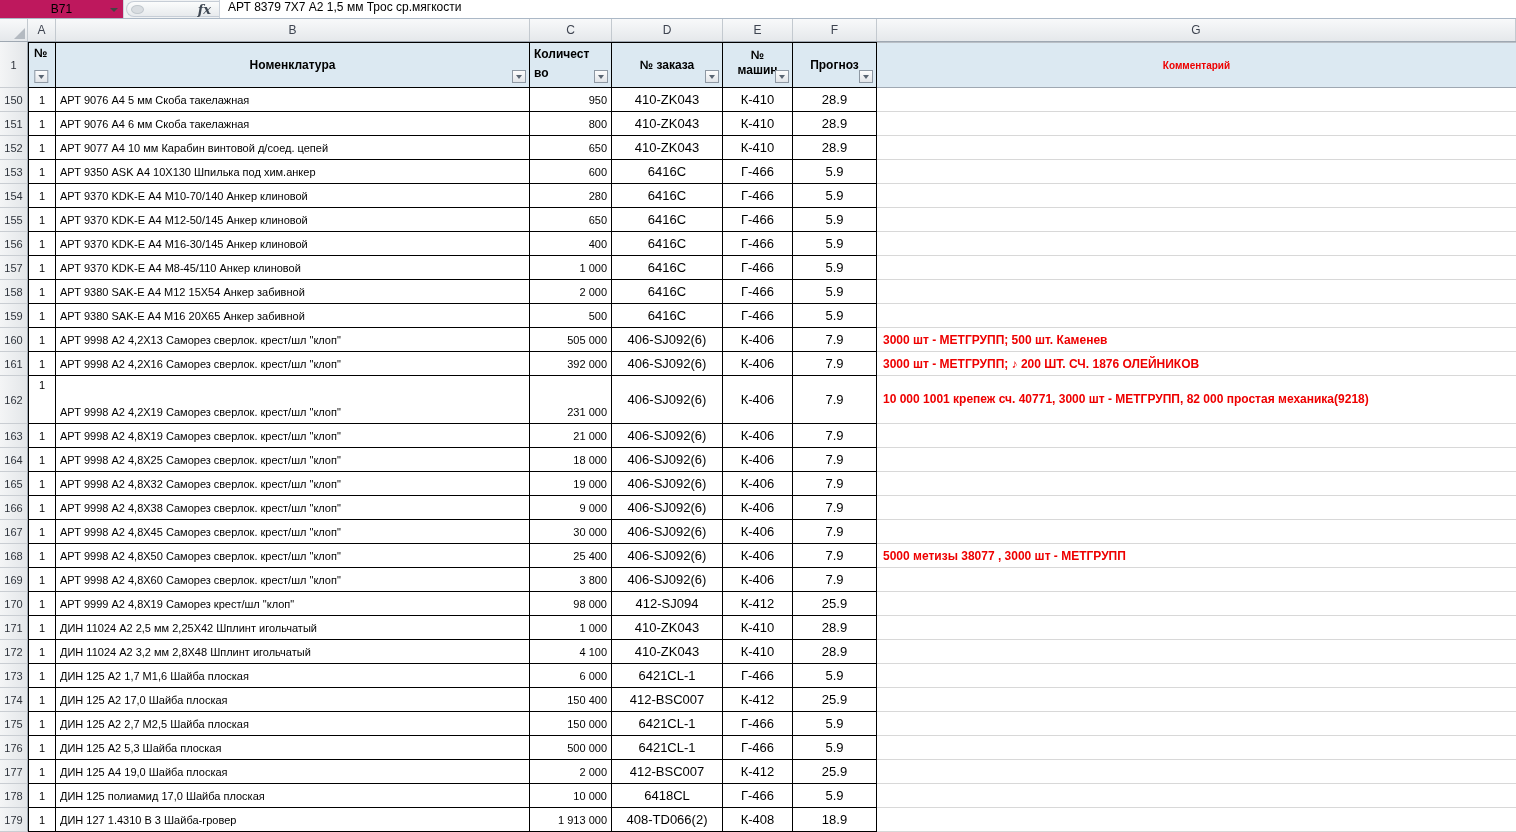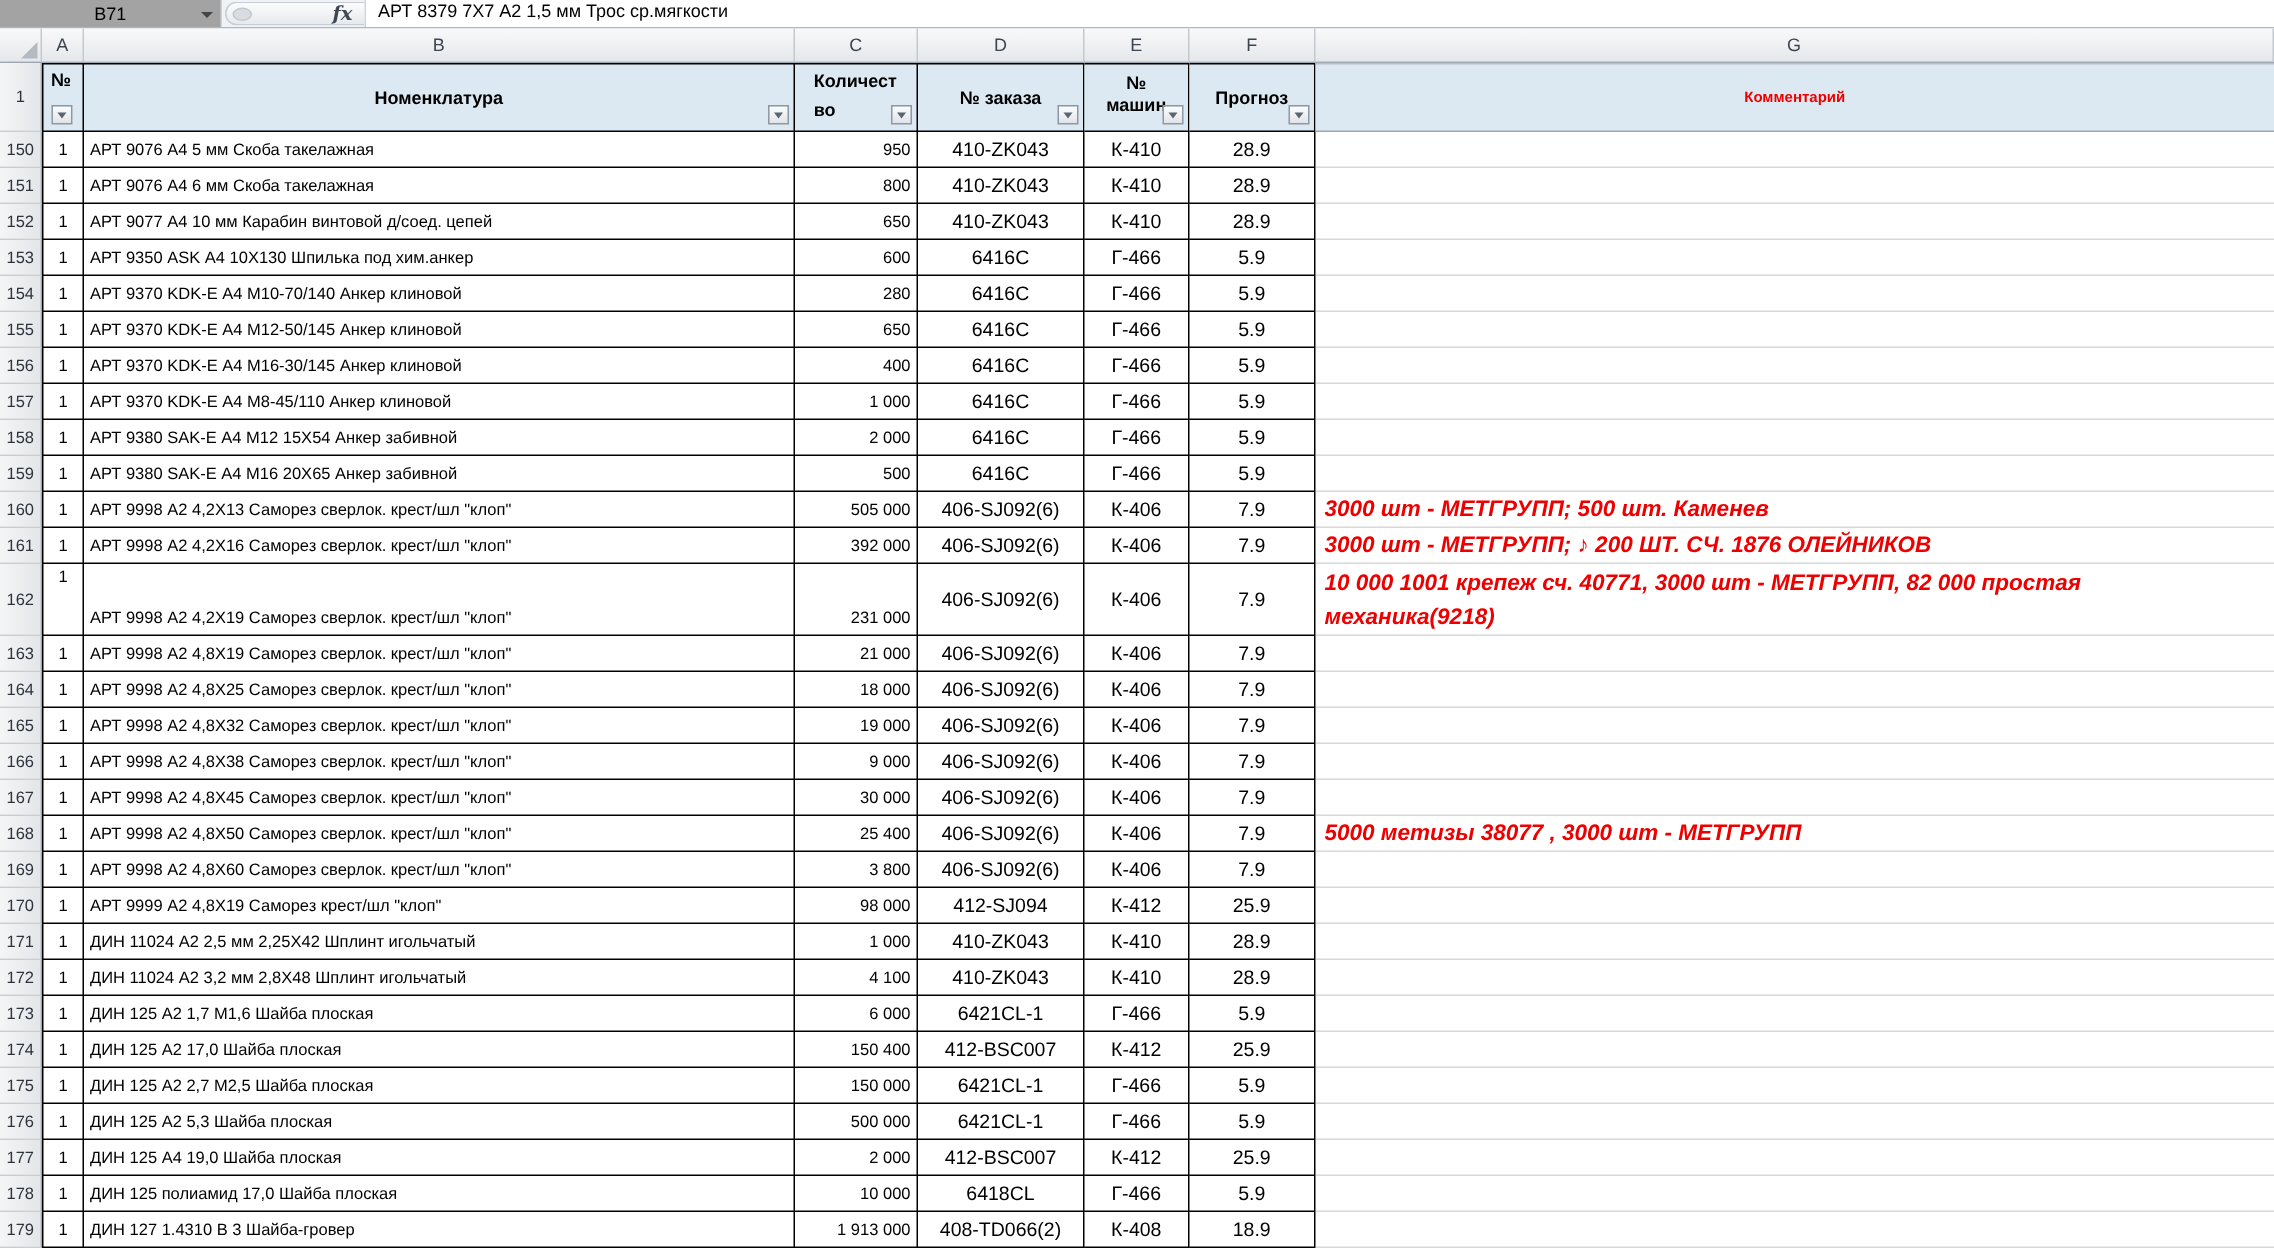--- a/index.html
+++ b/index.html
@@ -2,21 +2,21 @@
 <html style="--header-fill: #DCE9F2; --comment-red: #EE0000; --table-border: #000000; --gridline: #D8D8D8;"><head>
 <meta charset="utf-8">
 <style>
   * { box-sizing: border-box; margin: 0; padding: 0; }
   html, body { width: 1516px; height: 832px; overflow: hidden; background: #fff;
                font-family: "Liberation Sans", sans-serif; }
 
   
   .fbar { height: 19px; background: #F0F2F4; border-bottom: 1px solid #ABB8C6;
           display: flex; align-items: stretch; }
-  .namebox { width: 148px; background: #a3a3a3; border-right: 1px solid #CBD2DB;
+  .namebox { width: 124px; background: #be185d; border-right: 1px solid #CBD2DB;
              display: flex; align-items: center; justify-content: center;
              font-size: 12px; color: #000; position: relative; }
   .nb-arrow { position: absolute; right: 5px; top: 8px; width: 0; height: 0;
               border-left: 4px solid transparent; border-right: 4px solid transparent;
               border-top: 4px solid #444; }
   .fxgroup { width: 93px; position: relative; display: flex; align-items: center;
              background: linear-gradient(#FBFCFC,#E7EAED); border: 1px solid #C6CDD6;
              border-right: none; border-radius: 8px 0 0 8px; margin: 1px 0 1px 2px; }
   .oval { width: 13px; height: 9px; border-radius: 50%; background: #D9DDE1;
           border: 1px solid #C2C8CE; margin-left: 4px; }
@@ -44,21 +44,21 @@
   .rh { width: 28px; flex: none; background: linear-gradient(90deg,#F4F5F6,#E3E6E9);
         border-right: 1px solid #9FA8B2; border-bottom: 1px solid #C9CDD2;
         display: flex; align-items: center; justify-content: center;
         font-size: 11px; color: #2E333B; }
   .hc { position: relative; background: var(--header-fill,#DCE9F2); font-weight: bold;
         font-size: 12px; color: #000; border-right: 1px solid #000;
         border-top: 1px solid #000; border-bottom: 1px solid #000;
         display: flex; align-items: center; justify-content: center; }
   .hc.cA { border-left: 1px solid #000; align-items: flex-start; justify-content: flex-start; }
   .hc.cA .ht { padding: 3px 0 0 5px; }
-  .hc.cC { align-items: flex-start; justify-content: center; }
+  .hc.cC { align-items: flex-start; justify-content: flex-start; }
   .hc.cC .ht { padding: 2px 0 0 4px; width: 64px; line-height: 19px;
                word-break: break-all; text-align: left; }
   .hc.cE .ht { width: 46px; text-align: center; line-height: 15px; margin-bottom: 5px; }
   .hc.cG { border-top: 1px solid #B9BFC6; border-bottom: 1px solid #9FA8B2; border-right: none; }
   .hc.cG .ht { color: var(--comment-red,#EE0000); font-size: 10px; }
   .dd { position: absolute; bottom: 4px; right: 3px; width: 14px; height: 13px;
         background: linear-gradient(#FDFDFD,#E1E4E8); border: 1px solid #8E98A3;
         display: flex; align-items: center; justify-content: center; }
   .dd::after { content: ''; border-left: 3px solid transparent;
                border-right: 3px solid transparent; border-top: 4px solid #5A6572; }
@@ -68,22 +68,22 @@
   .row { display: flex; height: 24px; }
   .row.tall { height: 48px; }
   .c { border-right: 1px solid #000; border-bottom: 1px solid #000;
        display: flex; align-items: center; overflow: hidden;
        white-space: nowrap; color: #000; }
   .c.a { justify-content: center; font-size: 11px; border-left: 1px solid #000; }
   .c.b { padding-left: 4px; font-size: 11px; }
   .c.cq { justify-content: flex-end; padding-right: 4px; font-size: 11px; }
   .c.dm { justify-content: center; font-size: 13px; }
   .c.g { border-right: none; border-bottom: 1px solid var(--gridline,#D8D8D8);
-         color: var(--comment-red,#EE0000); font-weight: bold; font-size: 15px;
-         padding: 0 29px 0 6px; font-style: italic; }
+         color: var(--comment-red,#EE0000); font-weight: bold; font-size: 12px;
+         padding: 0 29px 0 6px; }
   .row.tall .c.a  { align-items: flex-start; padding-top: 3px; }
   .row.tall .c.b  { align-items: flex-end; padding-bottom: 5px; }
   .row.tall .c.cq { align-items: flex-end; padding-bottom: 5px; }
   .row.tall .c.g  { white-space: normal; line-height: 23px; }
 </style>
 </head>
 <body>
 
 <div class="fbar">
   <div class="namebox">

